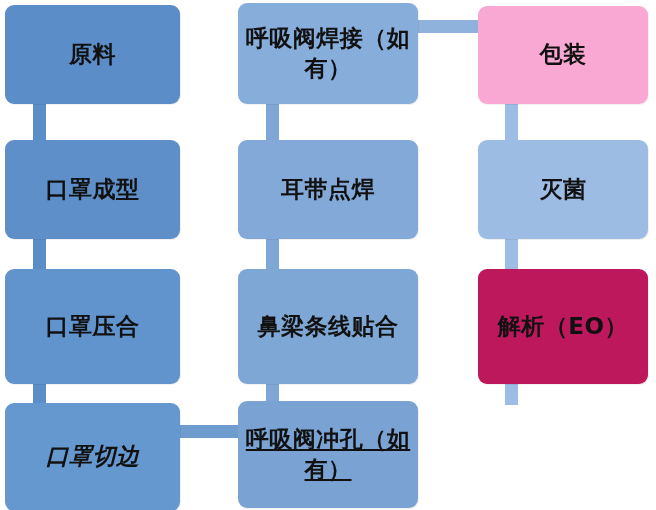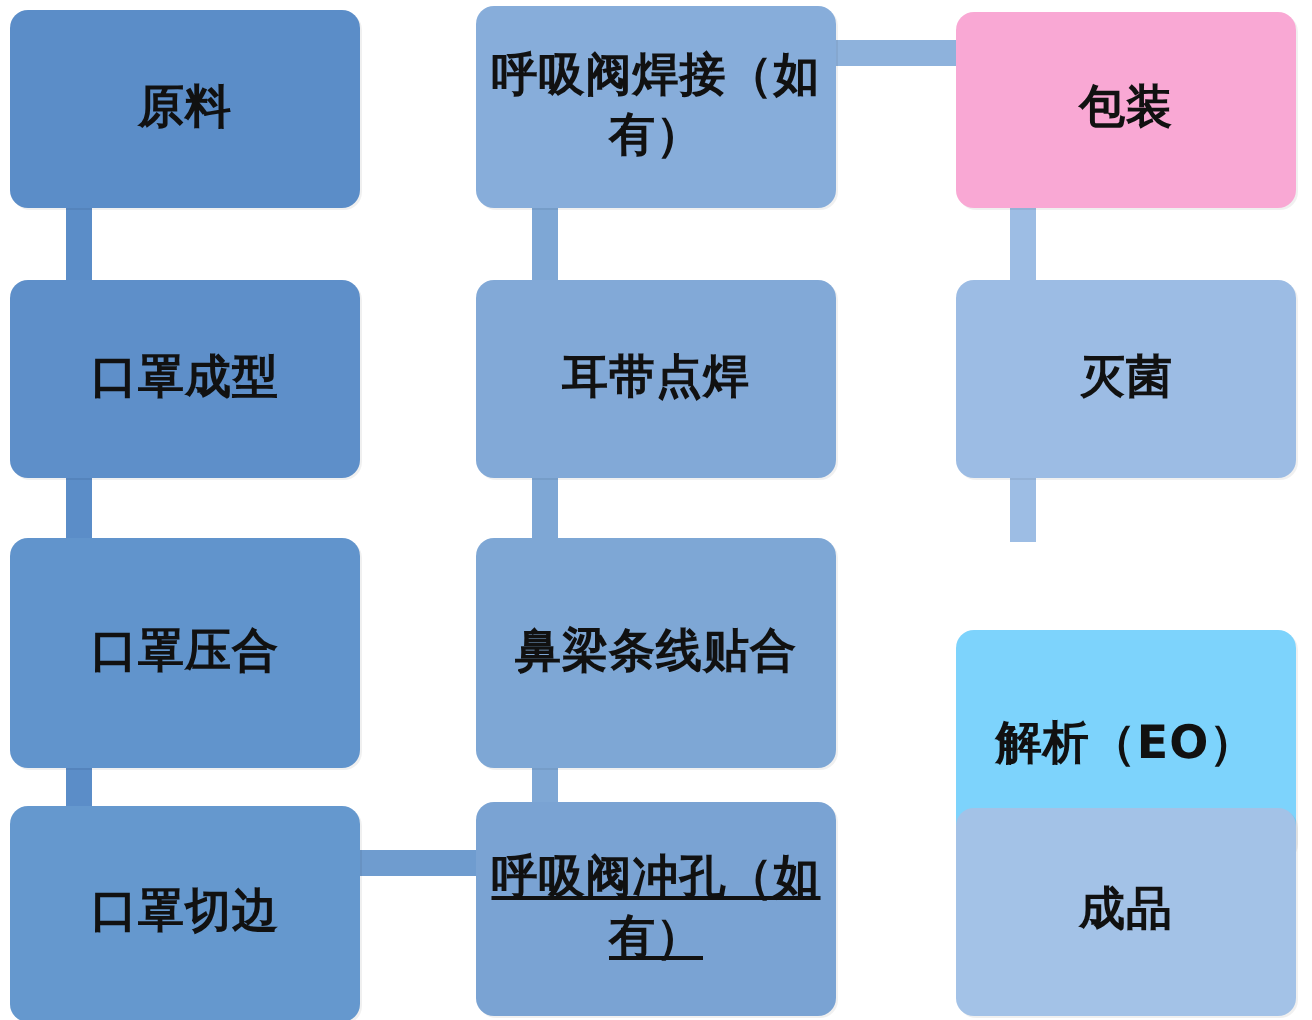--- a/index.html
+++ b/index.html
@@ -49,21 +49,21 @@
     height: 13px;
   }
   
   .col1 { left: 5px;  width: 175px; }
   .col2 { left: 238px; width: 180px; }
   .col3 { left: 478px; width: 170px; }
 
   .row1 { top: 5px;   height: 99px; }
   .row2 { top: 140px; height: 99px; }
   .row3 { top: 269px; height: 115px; }
-  .row4 { top: 403px; height: 108px; }
+  .row4 { top: 403px; height: 108px; font-style: italic; }
 
   
   .n-c2r1 { top: 3px;  height: 101px; }
   .n-c2r4 { top: 401px; height: 107px; text-decoration: underline; }
   .n-c3r1 { top: 6px;  height: 98px; }
   .n-c3r4 { top: 404px; height: 104px; }
 </style>
 </head>
 <body>
 
@@ -118,21 +118,18 @@
   </div>
 
   <div class="node col3 n-c3r1" style="background:#f9a8d4;">
     <span class="label">包装</span>
   </div>
 
   <div class="node col3 row2" style="background:#9cbce4;">
     <span class="label">灭菌</span>
   </div>
 
-  <div class="node col3 row3" style="background:#7dd3fc;margin-top:46px;">
+  <div class="node col3 row3" style="background:#be185d;">
     <span class="label">解析（EO）</span>
   </div>
 
-  <div class="node col3 n-c3r4" style="background:#a3c2e7;">
-    <span class="label">成品</span>
-  </div>
 
 </div>
 
 </body></html>

